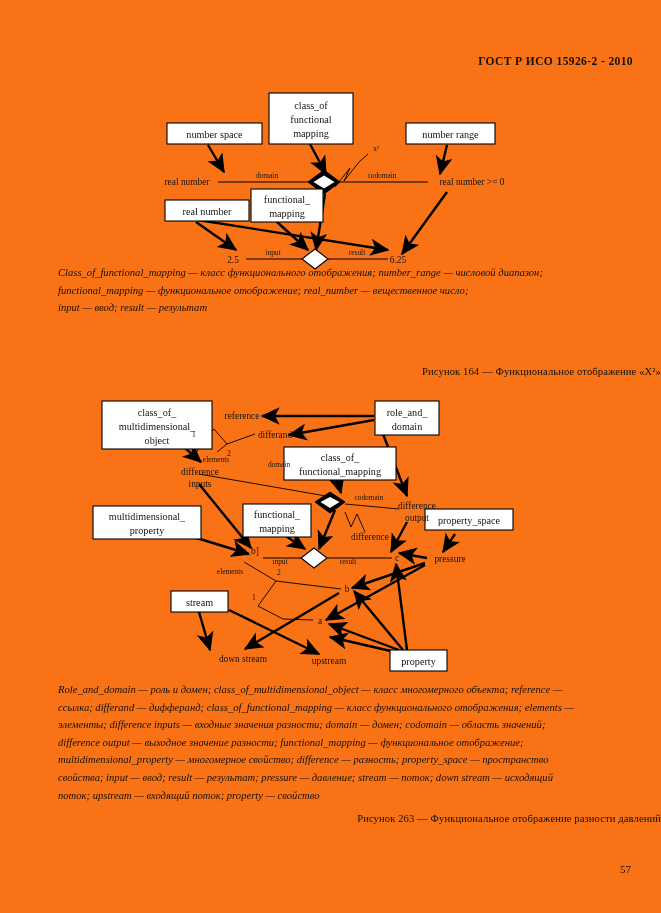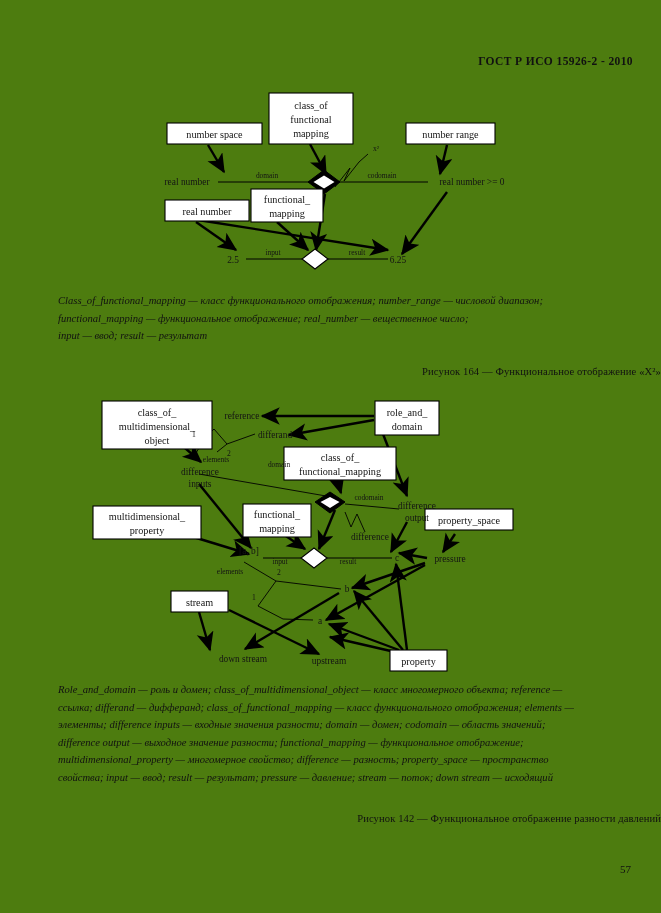--- a/index.html
+++ b/index.html
@@ -13,21 +13,21 @@
     position: relative;
     font-family: "Liberation Serif", "DejaVu Serif", serif;
     color: #111111;
     overflow: hidden;
   }
   .page {
     position: absolute;
     left: 0; top: 0;
     width: 661px;
     height: 913px;
-    background: #4d7c0f;
+    background: #f97316;
   }
   
   .doc-header {
     position: absolute;
     right: 28px;
     top: 55px;
     font-size: 11.5px;
     font-weight: bold;
     letter-spacing: 0.4px;
     white-space: nowrap;
@@ -172,21 +172,21 @@
 
       <text class="t-role" x="117" y="96">domain</text>
       <text class="t-role" x="232" y="96">codomain</text>
       <text class="t-role" x="123" y="173">input</text>
       <text class="t-role" x="207" y="173">result</text>
 
       <text class="t-small" x="226" y="69">x²</text>
     </svg>
   </div>
 
-  <div class="legend" style="top:292px;">
+  <div class="legend" style="top:264px;">
     <span class="ln">Class_of_functional_mapping — класс функционального отображения; number_range — числовой диапазон;</span>
     <span class="ln">functional_mapping — функциональное отображение; real_number — вещественное число;</span>
     <span class="ln">input — ввод; result — результат</span>
   </div>
 
   <div class="fig-caption" style="top:366px;">Рисунок 164 — Функциональное отображение «X²»</div>
 
   <div class="figure" style="left:77px; top:392px;">
     <svg class="fig-svg" width="440" height="290" viewBox="0 0 440 290" xmlns="http://www.w3.org/2000/svg">
       <defs>
@@ -338,19 +338,20 @@
     </svg>
   </div>
 
   <div class="legend" style="top:681px;">
     <span class="ln">Role_and_domain — роль и домен; class_of_multidimensional_object — класс многомерного объекта; reference —</span>
     <span class="ln">ссылка; differand — дифферанд; class_of_functional_mapping — класс функционального отображения; elements —</span>
     <span class="ln">элементы; difference inputs — входные значения разности; domain — домен; codomain — область значений;</span>
     <span class="ln">difference output — выходное значение разности; functional_mapping — функциональное отображение;</span>
     <span class="ln">multidimensional_property — многомерное свойство; difference — разность; property_space — пространство</span>
     <span class="ln">свойства; input — ввод; result — результат; pressure — давление; stream — поток; down stream — исходящий</span>
+    <span class="ln">поток; upstream — входящий поток; property — свойство</span>
   </div>
 
-  <div class="fig-caption" style="top:813px;">Рисунок 142 — Функциональное отображение разности давлений</div>
+  <div class="fig-caption" style="top:813px;">Рисунок 263 — Функциональное отображение разности давлений</div>
 
   <div class="page-number">57</div>
 
 </div>
 
 </body></html>

